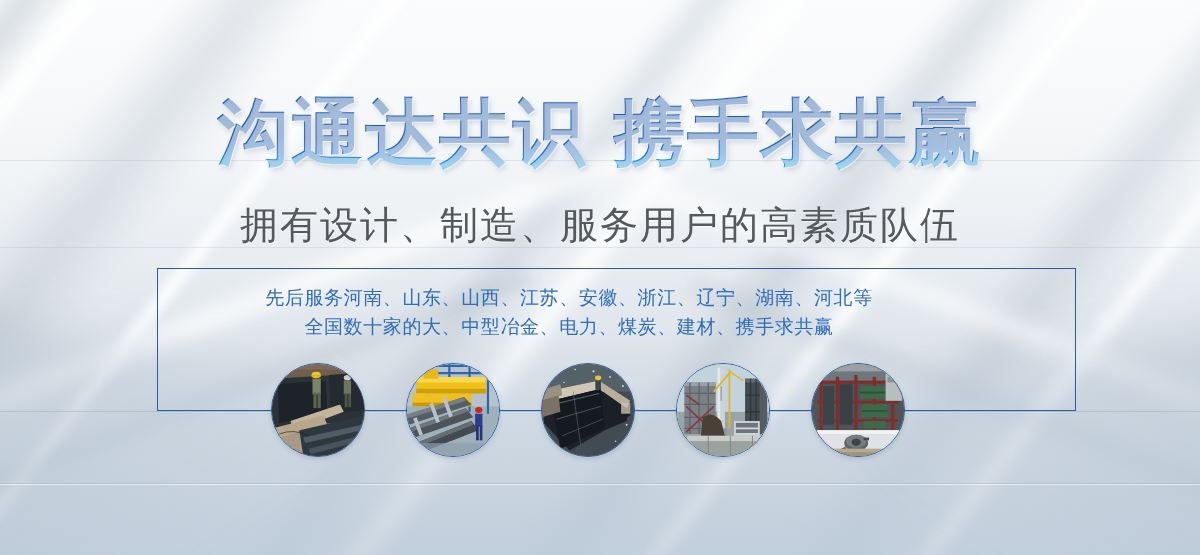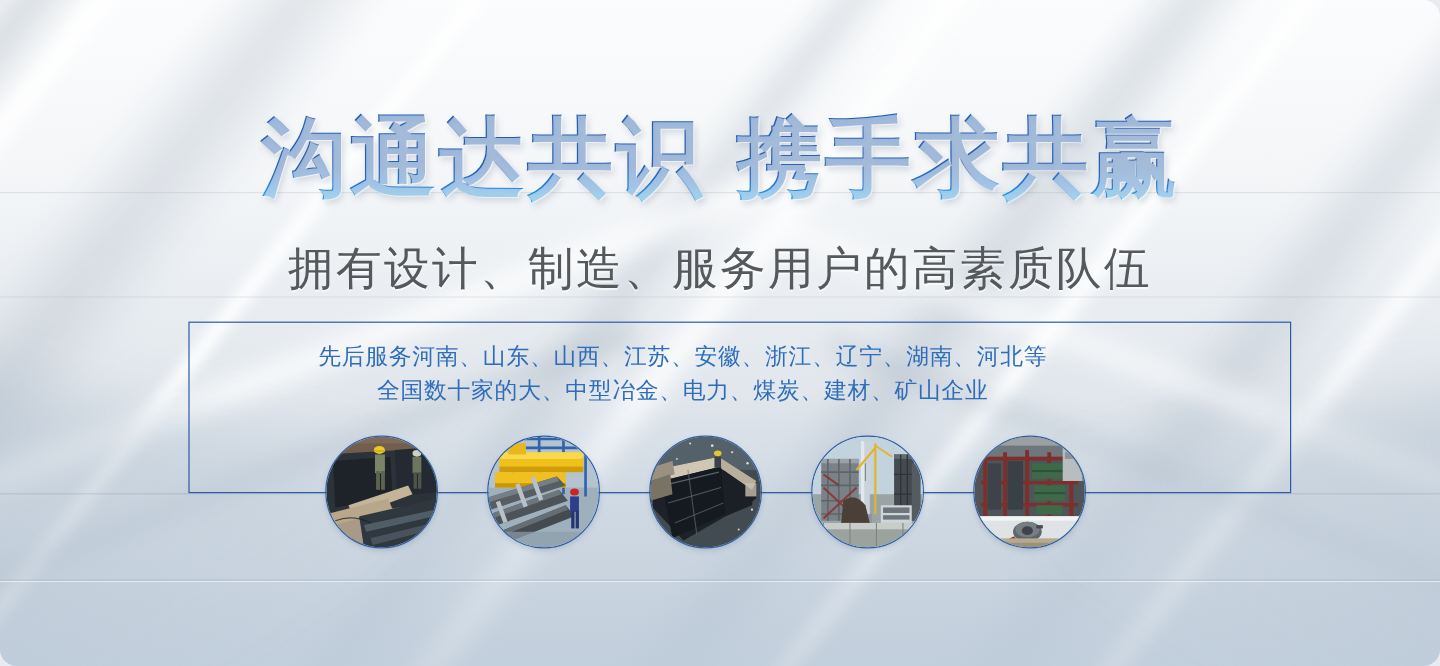--- a/index.html
+++ b/index.html
@@ -15,21 +15,20 @@
     width:1200px; height:555px;
     overflow:hidden;
     background:
       linear-gradient(to bottom,
         #fbfcfd 0%,
         #f4f6f8 26%,
         #eaeef2 44%,
         #dfe5eb 62%,
         #d6dee6 80%,
         #ccd6e0 100%);
-    border-radius: 14px;
   }
 
   
   .bg-layer { position:absolute; inset:0; pointer-events:none; }
 
   .streak {
     position:absolute;
     transform-origin:center;
     pointer-events:none;
   }
@@ -208,21 +207,21 @@
   <div class="headline">
     <span class="hl-grad">沟通达共识</span><span class="hl-gap"></span><span class="hl-grad">携手求共赢</span>
   </div>
 
   <div class="subtitle">拥有设计、制造、服务用户的高素质队伍</div>
 
   <div class="frame"></div>
 
   <div class="body-text">
     <span class="line">先后服务河南、山东、山西、江苏、安徽、浙江、辽宁、湖南、河北等</span>
-    <span class="line">全国数十家的大、中型冶金、电力、煤炭、建材、矿山企业</span>
+    <span class="line">全国数十家的大、中型冶金、电力、煤炭、建材、携手求共赢</span>
   </div>
 
   <div class="circles">
 
     <div class="photo" style="left:271px; top:363px;">
       <svg viewBox="0 0 100 100" preserveAspectRatio="xMidYMid slice">
         <rect width="100" height="100" fill="#8d9aa4"></rect>
         <path d="M0 0 H100 V22 H0 Z" fill="#7d6a58"></path>
         <path d="M0 6 H100 V20 H0 Z" fill="#6e5a48" opacity=".7"></path>
         <path d="M0 16 L100 10 L100 60 L0 72 Z" fill="#2b3238"></path>

